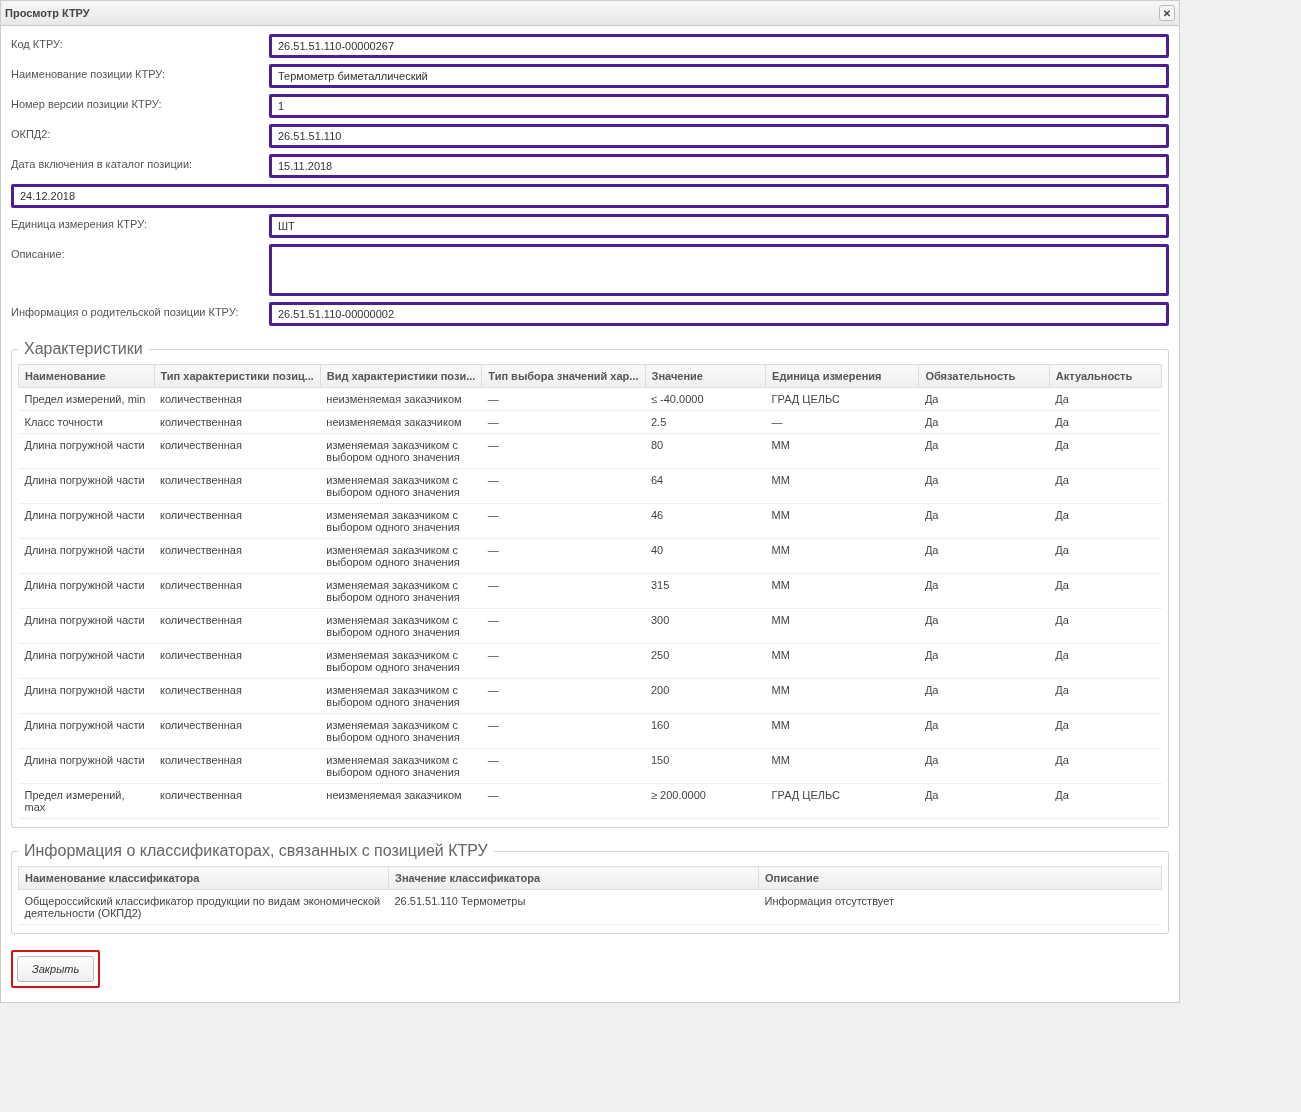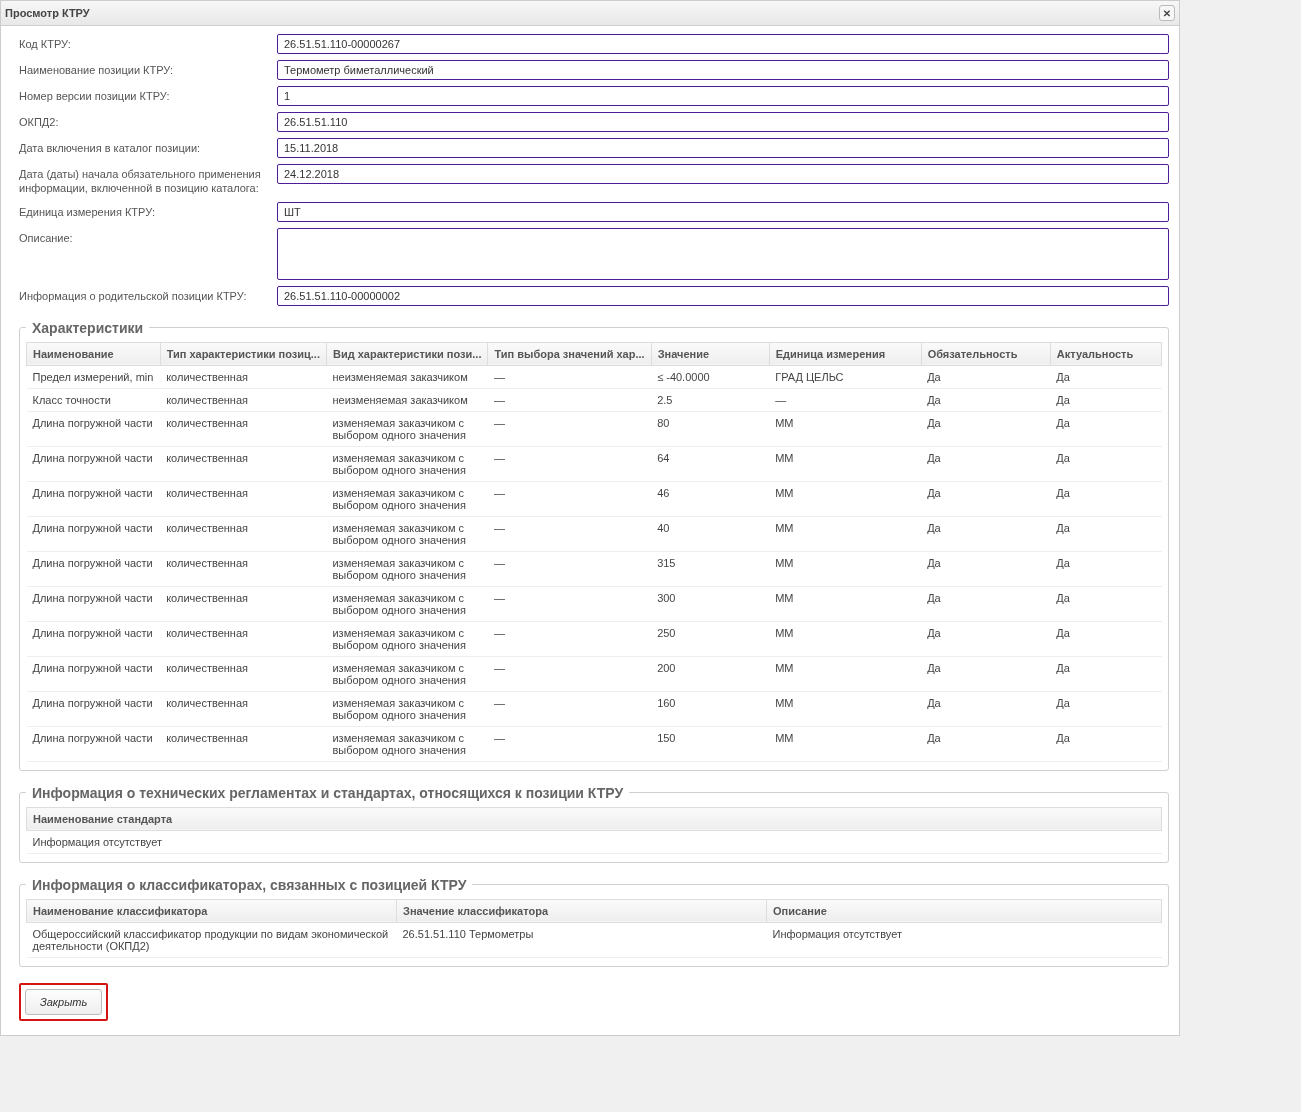--- a/index.html
+++ b/index.html
@@ -28,37 +28,37 @@
   }
   .close-x {
     border: 1px solid #bbb;
     border-radius: 3px;
     background: #f6f6f6;
     width: 16px; height: 16px;
     display: flex; align-items:center; justify-content:center;
     font-size: 10px; cursor: pointer;
   }
   .body {
-    padding: 8px 10px 14px 18px;
+    padding: 8px 10px 14px 10px;
   }
   .form-row {
     display: flex;
     align-items: flex-start;
     margin-bottom: 6px;
   }
   .form-label {
     width: 258px;
     flex-shrink: 0;
     color: #555;
     padding-top: 4px;
     line-height: 1.25;
   }
   .form-input {
     flex: 1;
-    border: 1px solid #4c1d95;
+    border: 3px solid #4c1d95;
     border-radius: 2px;
     background: #fff;
     padding: 3px 6px;
     min-height: 20px;
     color: #333;
   }
   .form-textarea { min-height: 52px; }
   .chk {
     width: 14px; height: 14px; margin-top: 4px;
     appearance: none; border:1px solid #999; background:#f4f4f4;
@@ -66,22 +66,22 @@
   }
   fieldset {
     border: 1px solid #d0d0d0;
     border-radius: 3px;
     margin: 14px 0 0 0;
     padding: 6px 6px 8px 6px;
   }
   legend {
     padding: 0 6px;
     color: #666;
-    font-weight: bold;
-    font-size: 14px;
+    font-weight: normal;
+    font-size: 16px;
   }
   table {
     width: 100%;
     border-collapse: collapse;
     font-size: 11px;
   }
   thead th {
     text-align: left;
     background: linear-gradient(#fafafa,#eee);
     border: 1px solid #ddd;
@@ -147,21 +147,20 @@
     </div>
     <div class="form-row">
       <div class="form-label">ОКПД2:</div>
       <div class="form-input">26.51.51.110</div>
     </div>
     <div class="form-row">
       <div class="form-label">Дата включения в каталог позиции:</div>
       <div class="form-input">15.11.2018</div>
     </div>
     <div class="form-row">
-      <div class="form-label">Дата (даты) начала обязательного применения информации, включенной в позицию каталога:</div>
       <div class="form-input">24.12.2018</div>
     </div>
     <div class="form-row">
       <div class="form-label">Единица измерения КТРУ:</div>
       <div class="form-input">ШТ</div>
     </div>
     <div class="form-row">
       <div class="form-label">Описание:</div>
       <div class="form-input form-textarea"></div>
     </div>
@@ -300,40 +299,35 @@
               <tr>
                 <td>Длина погружной части</td>
                 <td>количественная</td>
                 <td>изменяемая заказчиком с выбором одного значения</td>
                 <td>—</td>
                 <td>150</td>
                 <td>ММ</td>
                 <td>Да</td>
                 <td>Да</td>
               </tr>
+              <tr>
+                <td>Предел измерений, max</td>
+                <td>количественная</td>
+                <td>неизменяемая заказчиком</td>
+                <td>—</td>
+                <td>≥ 200.0000</td>
+                <td>ГРАД ЦЕЛЬС</td>
+                <td>Да</td>
+                <td>Да</td>
+              </tr>
             </tbody>
       </table>
       </div>
     </fieldset>
 
-    <fieldset>
-      <legend>Информация о технических регламентах и стандартах, относящихся к позиции КТРУ</legend>
-      <table>
-        <thead>
-            <tr>
-              <th>Наименование стандарта</th>
-            </tr>
-          </thead>
-        <tbody>
-            <tr>
-              <td>Информация отсутствует</td>
-            </tr>
-          </tbody>
-      </table>
-    </fieldset>
 
     <fieldset>
       <legend>Информация о классификаторах, связанных с позицией КТРУ</legend>
       <table>
         <thead>
             <tr id="cls-head">
               <th>Наименование классификатора</th>
               <th>Значение классификатора</th>
               <th>Описание</th>
             </tr>

